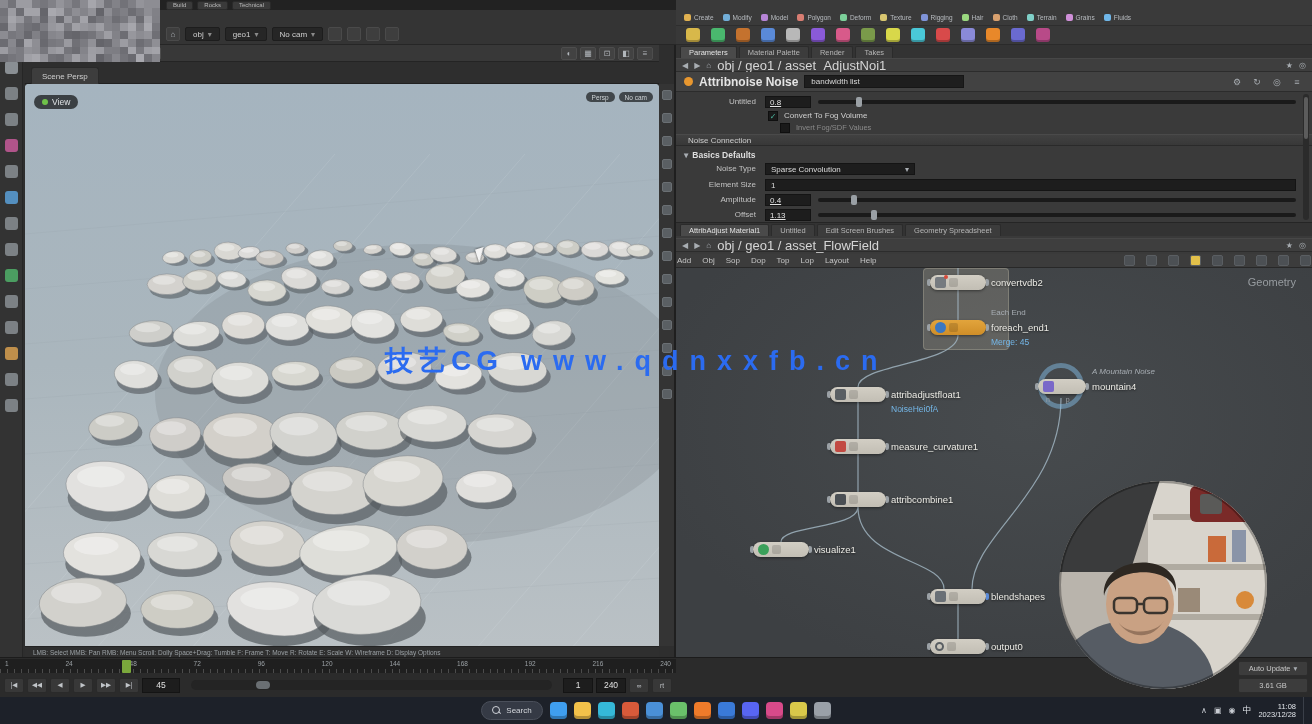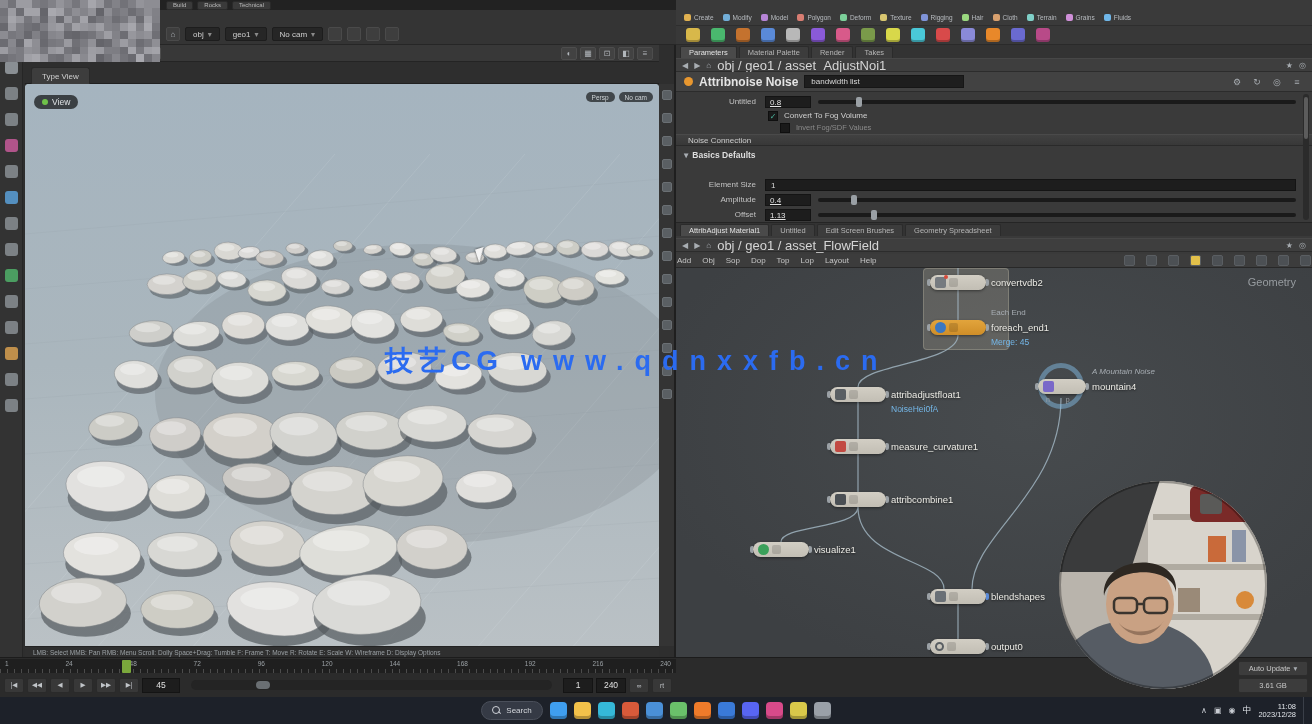--- a/index.html
+++ b/index.html
@@ -360,21 +360,21 @@
       <span class="vpi">⊕</span>
     <span class="spacer"></span>
     <span class="vpi">◐</span>
       <span class="vpi">▦</span>
       <span class="vpi">⊡</span>
       <span class="vpi">◧</span>
       <span class="vpi">≡</span>
   </div>
 
   <div id="scene-pane-strip" class="abs">
-    <div class="pane-tab">Type View</div>
+    <div class="pane-tab">Scene Persp</div>
   </div>
 
   <div id="left-rail" class="abs">
     <span class="railic" style="--c: #9aa0a6;"></span>
       <span class="railic" style="--c: #8a8f94;"></span>
       <span class="railic" style="--c: #8a8f94;"></span>
       <span class="railic" style="--c: #c75a9a;"></span>
       <span class="railic" style="--c: #8a8f94;"></span>
       <span class="railic" style="--c: #5aa0d8;"></span>
       <span class="railic" style="--c: #8a8f94;"></span>
@@ -782,20 +782,27 @@
       <span class="pcheck" style="left:104px"></span>
       <span class="psub">Invert Fog/SDF Values</span>
     </div>
     <div class="psection abs" style="top:134px">
         <span>Noise Connection</span>
       </div>
     <div class="pgroup abs" style="top:149px">
         <span class="g g-tri"></span>
         <span>Basics Defaults</span>
       </div>
+    <div class="prow" style="top:163px">
+      <span class="plabel">Noise Type</span>
+      <span class="pdd">
+          <span>Sparse Convolution</span>
+          <span class="g g-tri"></span>
+        </span>
+    </div>
     <div class="prow" style="top:179px">
       <span class="plabel">Element Size</span>
       <span class="pwide">1</span>
     </div>
     <div class="prow" style="top:194px">
       <span class="plabel">Amplitude</span>
       <span class="pnum">0.4</span>
       <span class="ptrack"><span class="pfill" style="width:7%"></span><span class="phandle" style="left:7%"></span></span>
     </div>
     <div class="prow" style="top:209px">

